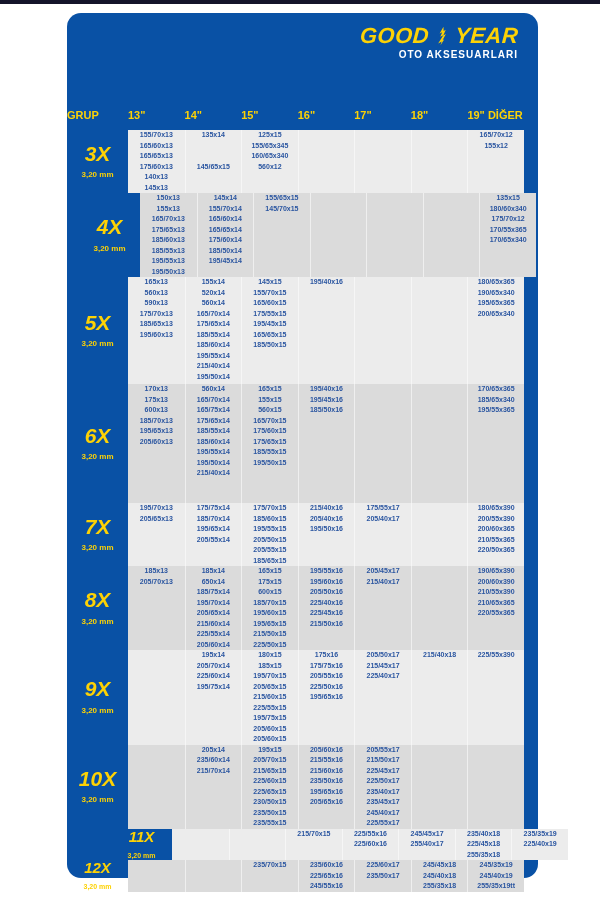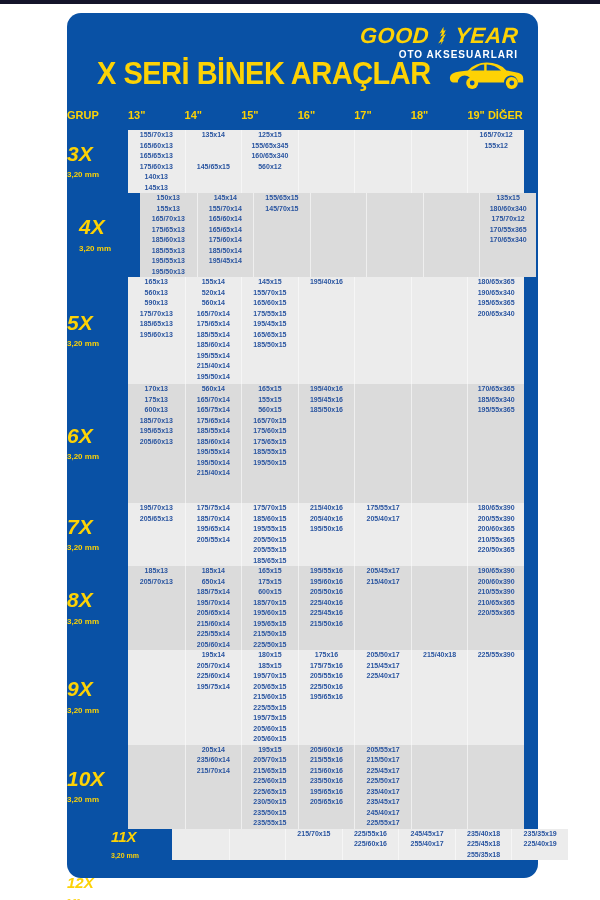--- a/index.html
+++ b/index.html
@@ -34,21 +34,21 @@
     color:#fdd205;font-weight:800;font-size:11px;
     white-space:nowrap;line-height:16px;
   }
   .hdr .h0{width:61px;}
   .hdr .h{width:56.57px;}
   
   .bands{position:absolute;top:117px;left:0;width:457px;}
   .band{display:flex;}
   .g-label{
     width:61px;flex:0 0 61px;display:flex;flex-direction:column;
-    justify-content:center;color:#fdd205;
+    align-items:center;justify-content:center;color:#fdd205;
   }
   .g-label .big{font-size:21px;font-weight:900;font-style:italic;line-height:0.95;}
   .g-label .small{font-size:8px;font-weight:700;line-height:1;margin-top:8px;}
   .band.compact .g-label .big{font-size:15px;}
   .band.compact .g-label .small{font-size:7px;}
   .g-grid{flex:1;display:flex;background:#ececec;}
   .band.dark .g-grid{background:#dbdbdb;}
   .g-col{width:56.57px;flex:0 0 56.57px;box-sizing:border-box;}
   .g-col + .g-col{border-left:1px solid rgba(255,255,255,0.55);}
   .cell{
@@ -67,32 +67,20 @@
     <div class="logo-main">
       <span>GOOD</span>
       <svg class="wing" viewBox="0 0 24 24">
         <path fill="#fdd205" d="M13 1 L9 9 L12 7.5 L10 13 L13.5 11 L8 21 L12 18.5 L11 23 L15 16 L13 17 L16.5 9.5 L13.5 11.5 L16 4.5 L13.5 6 Z"></path>
       </svg>
       <span>YEAR</span>
     </div>
     <div class="logo-sub">OTO AKSESUARLARI</div>
   </div>
 
-  <div class="title-row">
-    <div class="title">X SERİ BİNEK ARAÇLAR</div>
-    <svg class="car" viewBox="0 0 130 56">
-      <path fill="#fdd205" d="M10 42 q-6 -1 -5 -9 q1 -7 16 -9 l14 -2 q13 -13 31 -13 q21 0 33 13 l15 3 q13 2 13 10 l0 7 l-9 0 a11.5 11.5 0 0 0 -23 0 l-54 0 a11.5 11.5 0 0 0 -23 0 z"></path>
-      <path fill="#0951a5" d="M40 22 l14 -8 q4 -2 8 -2 l0 10 z"></path>
-      <path fill="#0951a5" d="M66 12 q14 0 24 10 l-24 0 z"></path>
-      <circle cx="42" cy="43" r="10" fill="#fdd205"></circle>
-      <circle cx="42" cy="43" r="4" fill="#0951a5"></circle>
-      <circle cx="108" cy="43" r="10" fill="#fdd205"></circle>
-      <circle cx="108" cy="43" r="4" fill="#0951a5"></circle>
-    </svg>
-  </div>
 
   <div class="hdr">
     <span class="h0">GRUP</span>
     <span class="h">13"</span>
     <span class="h">14"</span>
     <span class="h">15"</span>
     <span class="h">16"</span>
     <span class="h">17"</span>
     <span class="h">18"</span>
     <span class="h">19" DİĞER</span>
@@ -759,21 +747,21 @@
             <div class="cell">225/45x18</div>
             <div class="cell">255/35x18</div>
           </div>
           <div class="g-col">
             <div class="cell">235/35x19</div>
             <div class="cell">225/40x19</div>
             <div class="cell"></div>
           </div>
         </div>
       </div>
-      <div class="band dark compact" style="height: 31.5px; flex-direction: column;">
+      <div class="band dark compact" style="height: 31.5px;">
         <div class="g-label">
           <span class="big">12X</span>
           <span class="small">3,20 mm</span>
         </div>
         <div class="g-grid">
           <div class="g-col">
             <div class="cell"></div>
             <div class="cell"></div>
             <div class="cell"></div>
           </div>

